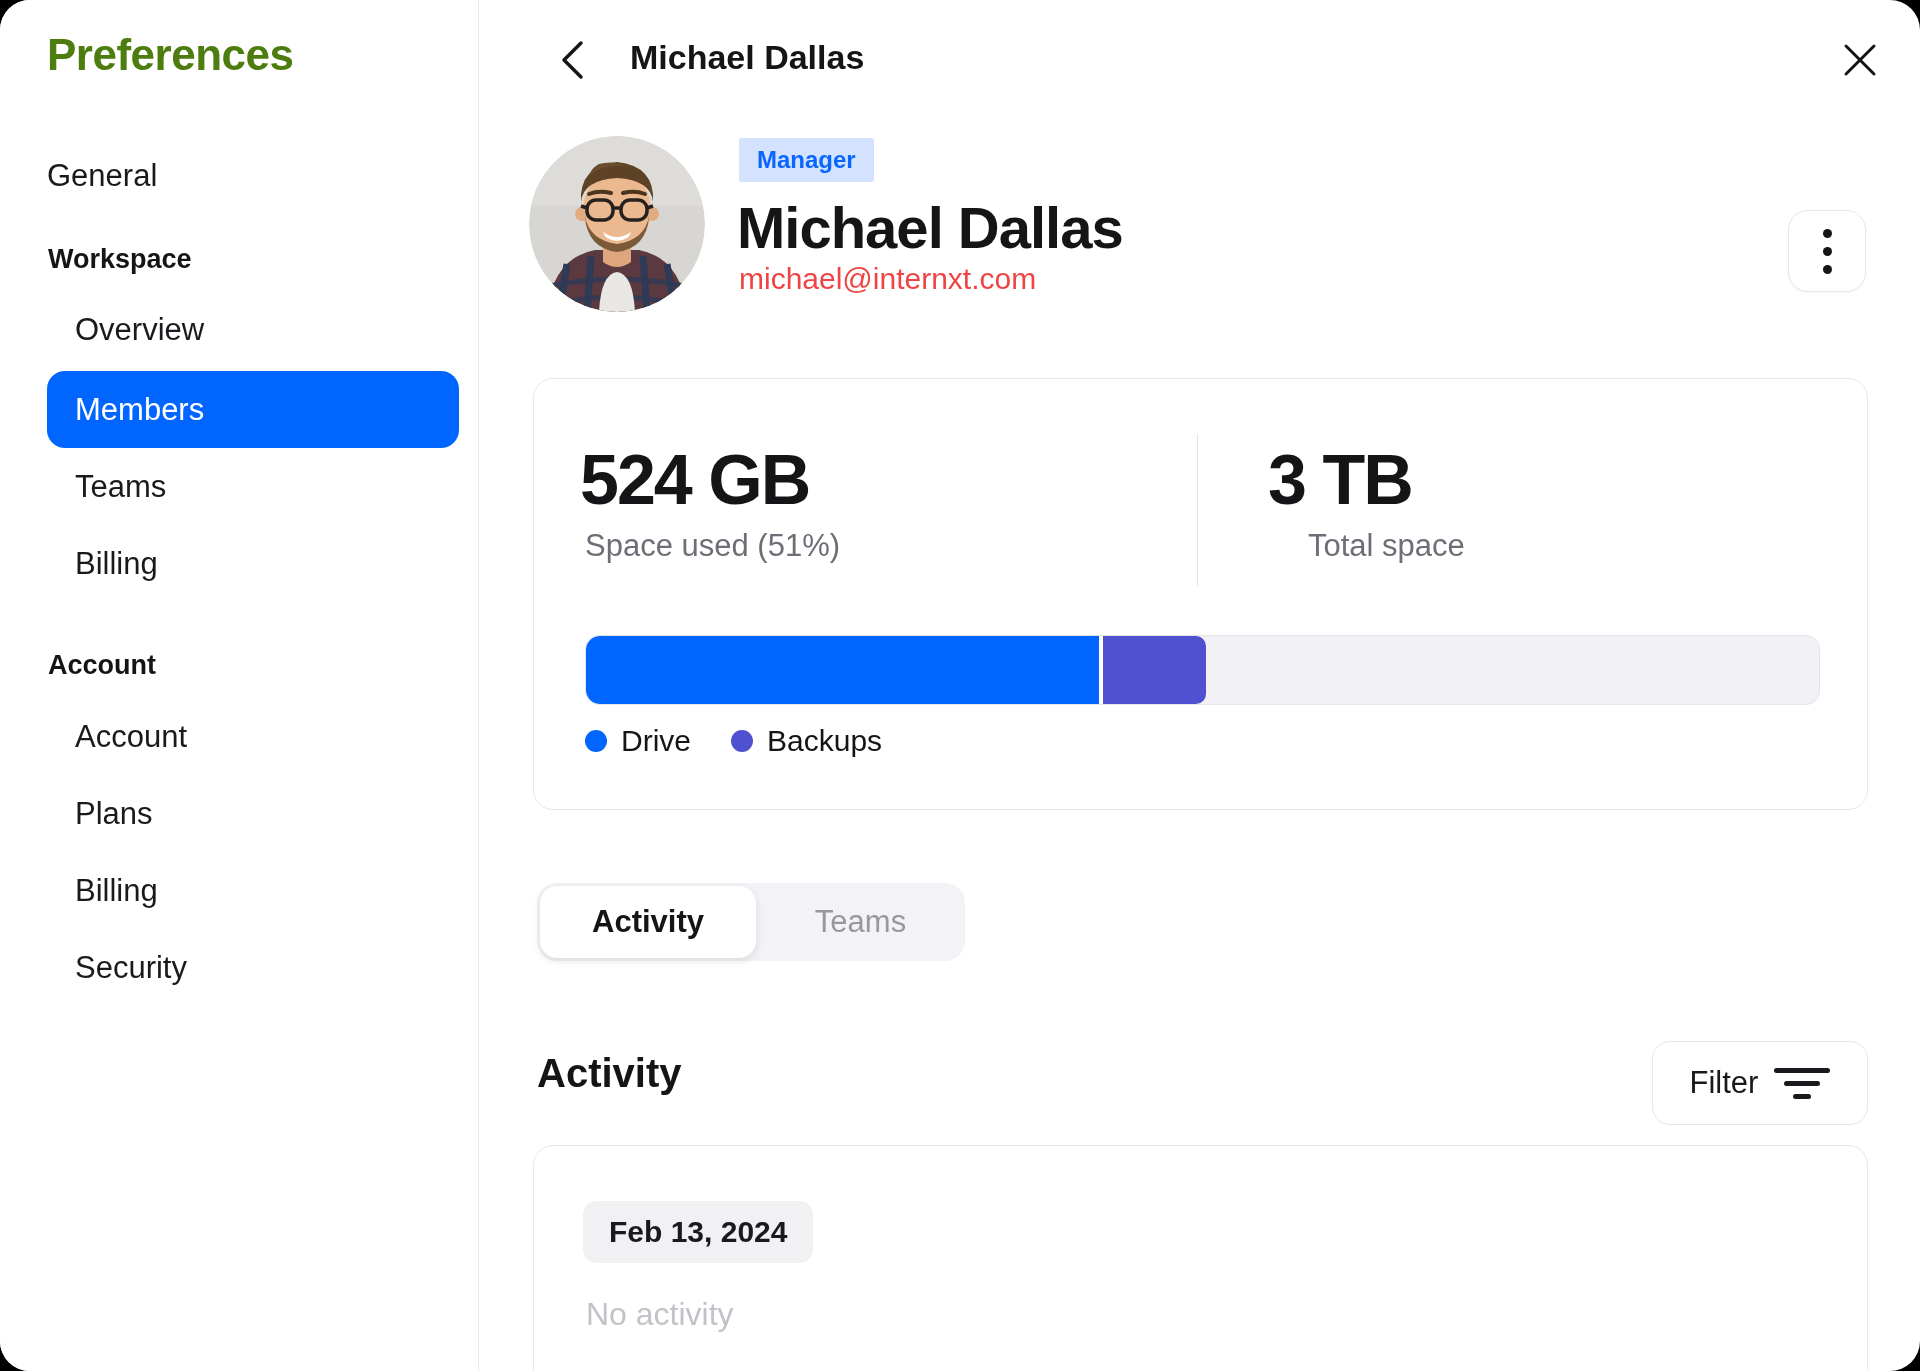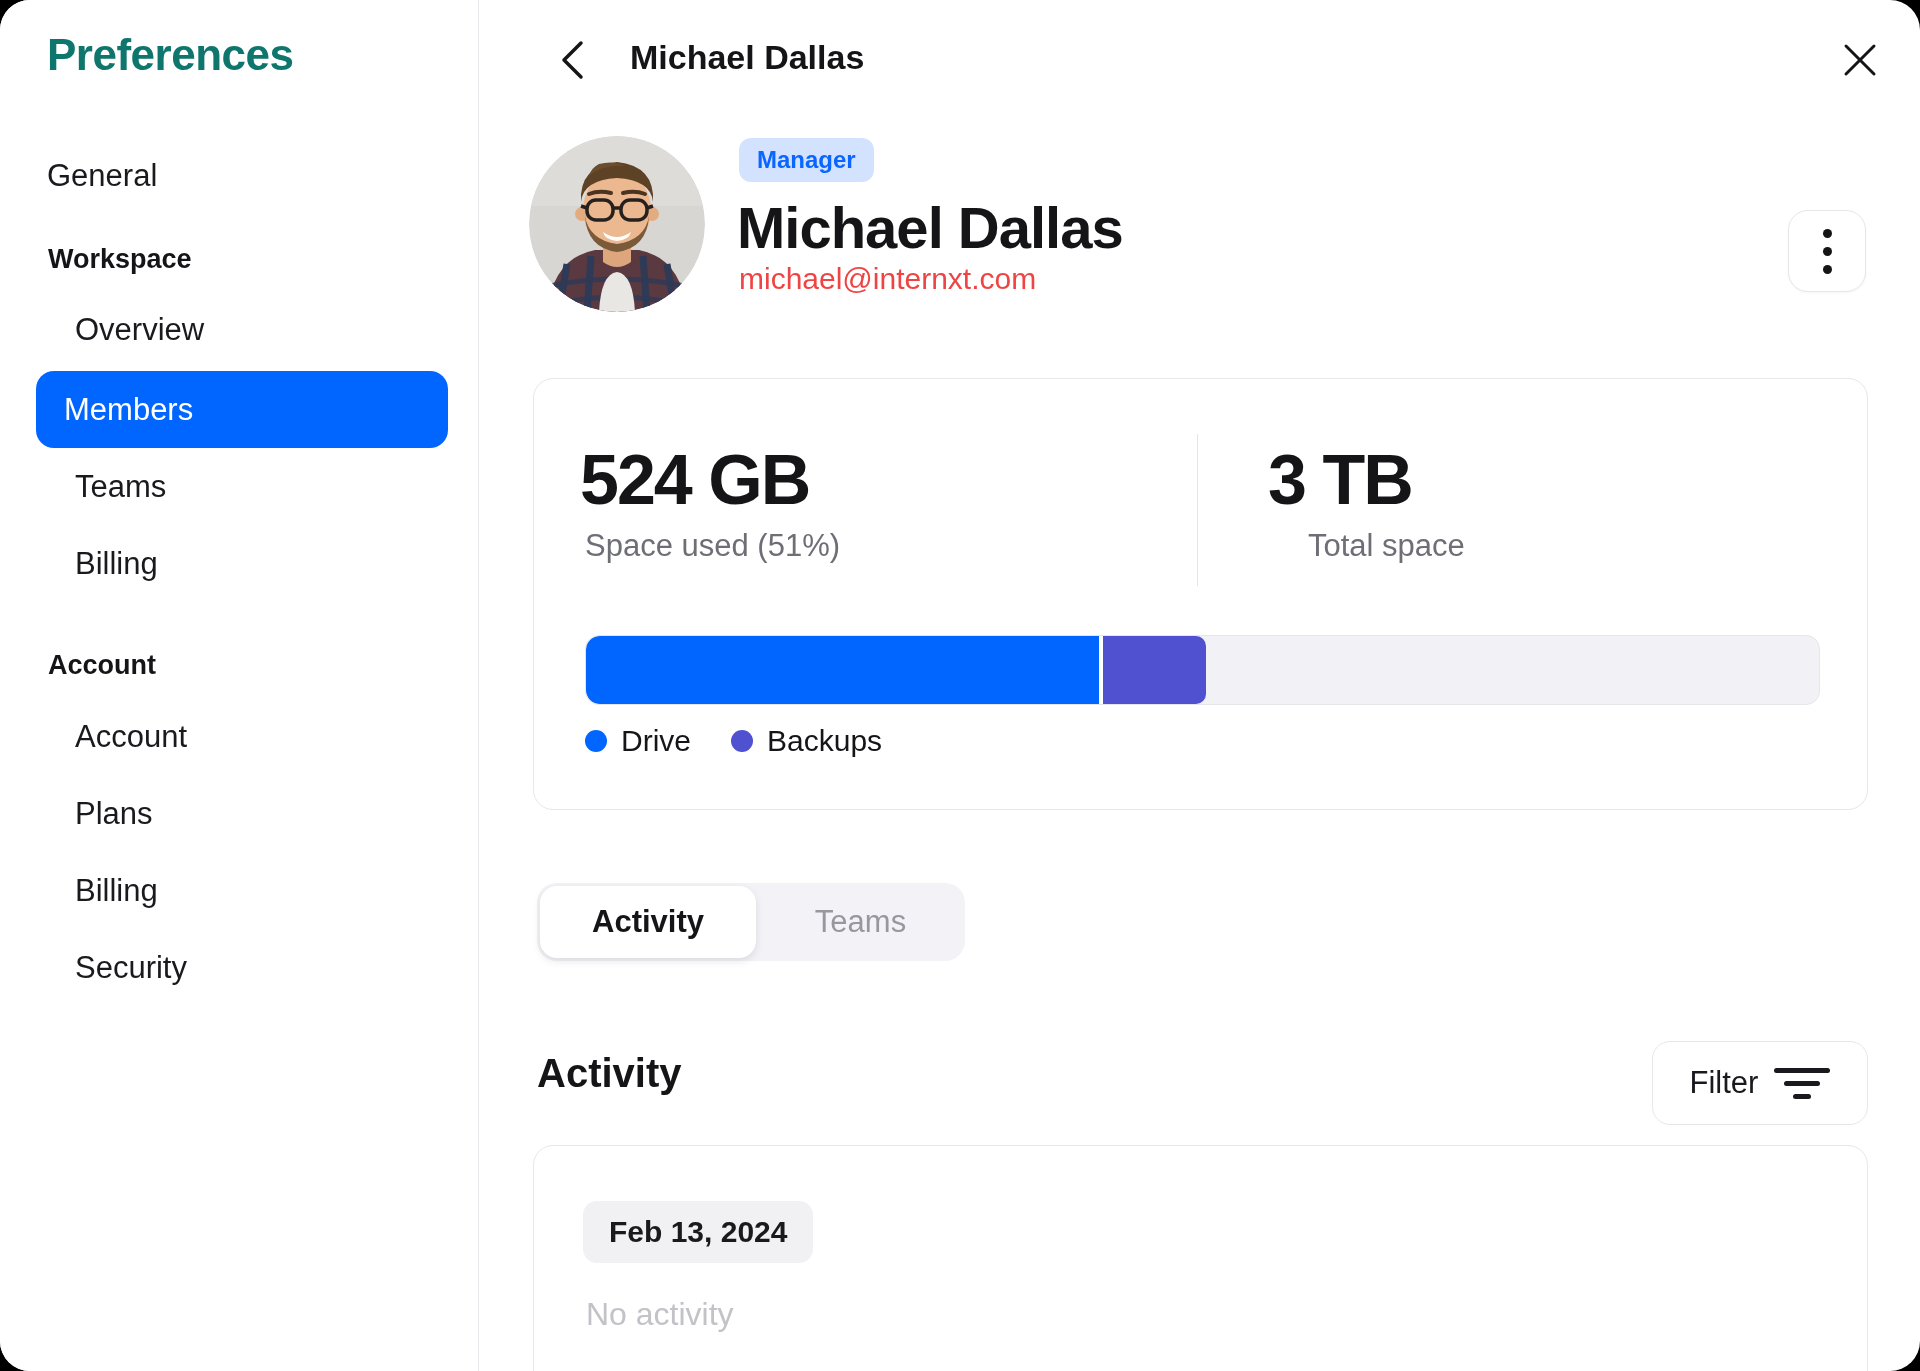--- a/index.html
+++ b/index.html
@@ -3,35 +3,35 @@
 <meta charset="utf-8">
 <style>
   html,body{margin:0;padding:0;background:#000;}
   .screen{position:relative;width:1920px;height:1371px;background:#000;overflow:hidden;
           font-family:"Liberation Sans", sans-serif;}
   .window{position:absolute;inset:0;background:#fff;border-radius:30px;overflow:hidden;color:#17171a;}
 
   
   .sidebar{position:absolute;left:0;top:0;width:479px;height:100%;background:#fff;
            border-right:1px solid #e8e8ec;box-sizing:border-box;}
-  .sb-title{position:absolute;left:47px;top:30px;font-size:44px;font-weight:bold;letter-spacing:-0.5px;color:#0f766e;}
+  .sb-title{position:absolute;left:47px;top:30px;font-size:44px;font-weight:bold;letter-spacing:-0.5px;color:#4d7c0f;}
   .sb-item{position:absolute;font-size:31px;color:#1a1a1e;cursor:default;white-space:nowrap;}
   .sb-section{position:absolute;font-size:27px;font-weight:bold;color:#151518;white-space:nowrap;}
-  .sb-pill{position:absolute;left:36px;top:371px;width:412px;height:77px;background:#0066ff;
+  .sb-pill{position:absolute;left:47px;top:371px;width:412px;height:77px;background:#0066ff;
            border-radius:18px;display:flex;align-items:center;text-align:right;}
   .sb-pill span{margin-left:28px;font-size:31px;color:#fff;}
 
   
   .back-btn{position:absolute;left:550px;top:38px;width:44px;height:44px;display:flex;align-items:center;justify-content:center;}
   .page-title{position:absolute;left:630px;top:38px;font-size:34px;font-weight:bold;color:#151518;}
   .close-btn{position:absolute;left:1836px;top:36px;width:48px;height:48px;display:flex;align-items:center;justify-content:center;}
 
   
   .avatar{position:absolute;left:529px;top:136px;width:176px;height:176px;border-radius:50%;overflow:hidden;}
-  .role-badge{position:absolute;left:739px;top:138px;height:44px;padding:0 18px;border-radius:12px;
+  .role-badge{position:absolute;left:739px;top:138px;height:44px;padding:0 18px;border-radius:2px;
               background:#d3e3ff;color:#0a66ff;font-size:24px;font-weight:bold;display:inline-flex;align-items:center;}
   .profile-name{position:absolute;left:737px;top:194px;font-size:58px;font-weight:bold;letter-spacing:-1px;color:#151518;}
   .profile-email{position:absolute;left:739px;top:262px;font-size:30px;color:#ef4444;}
   .kebab-btn{position:absolute;left:1788px;top:210px;width:78px;height:82px;border:1px solid #e6e6eb;border-radius:20px;
              background:#fff;box-shadow:0 1px 3px rgba(0,0,0,.04);display:flex;flex-direction:column;
              align-items:center;justify-content:center;gap:9px;box-sizing:border-box;}
   .kebab-btn i{width:9px;height:9px;border-radius:50%;background:#151518;}
 
   
   .stats-card{position:absolute;left:533px;top:378px;width:1335px;height:432px;border:1px solid #e7e7ec;

